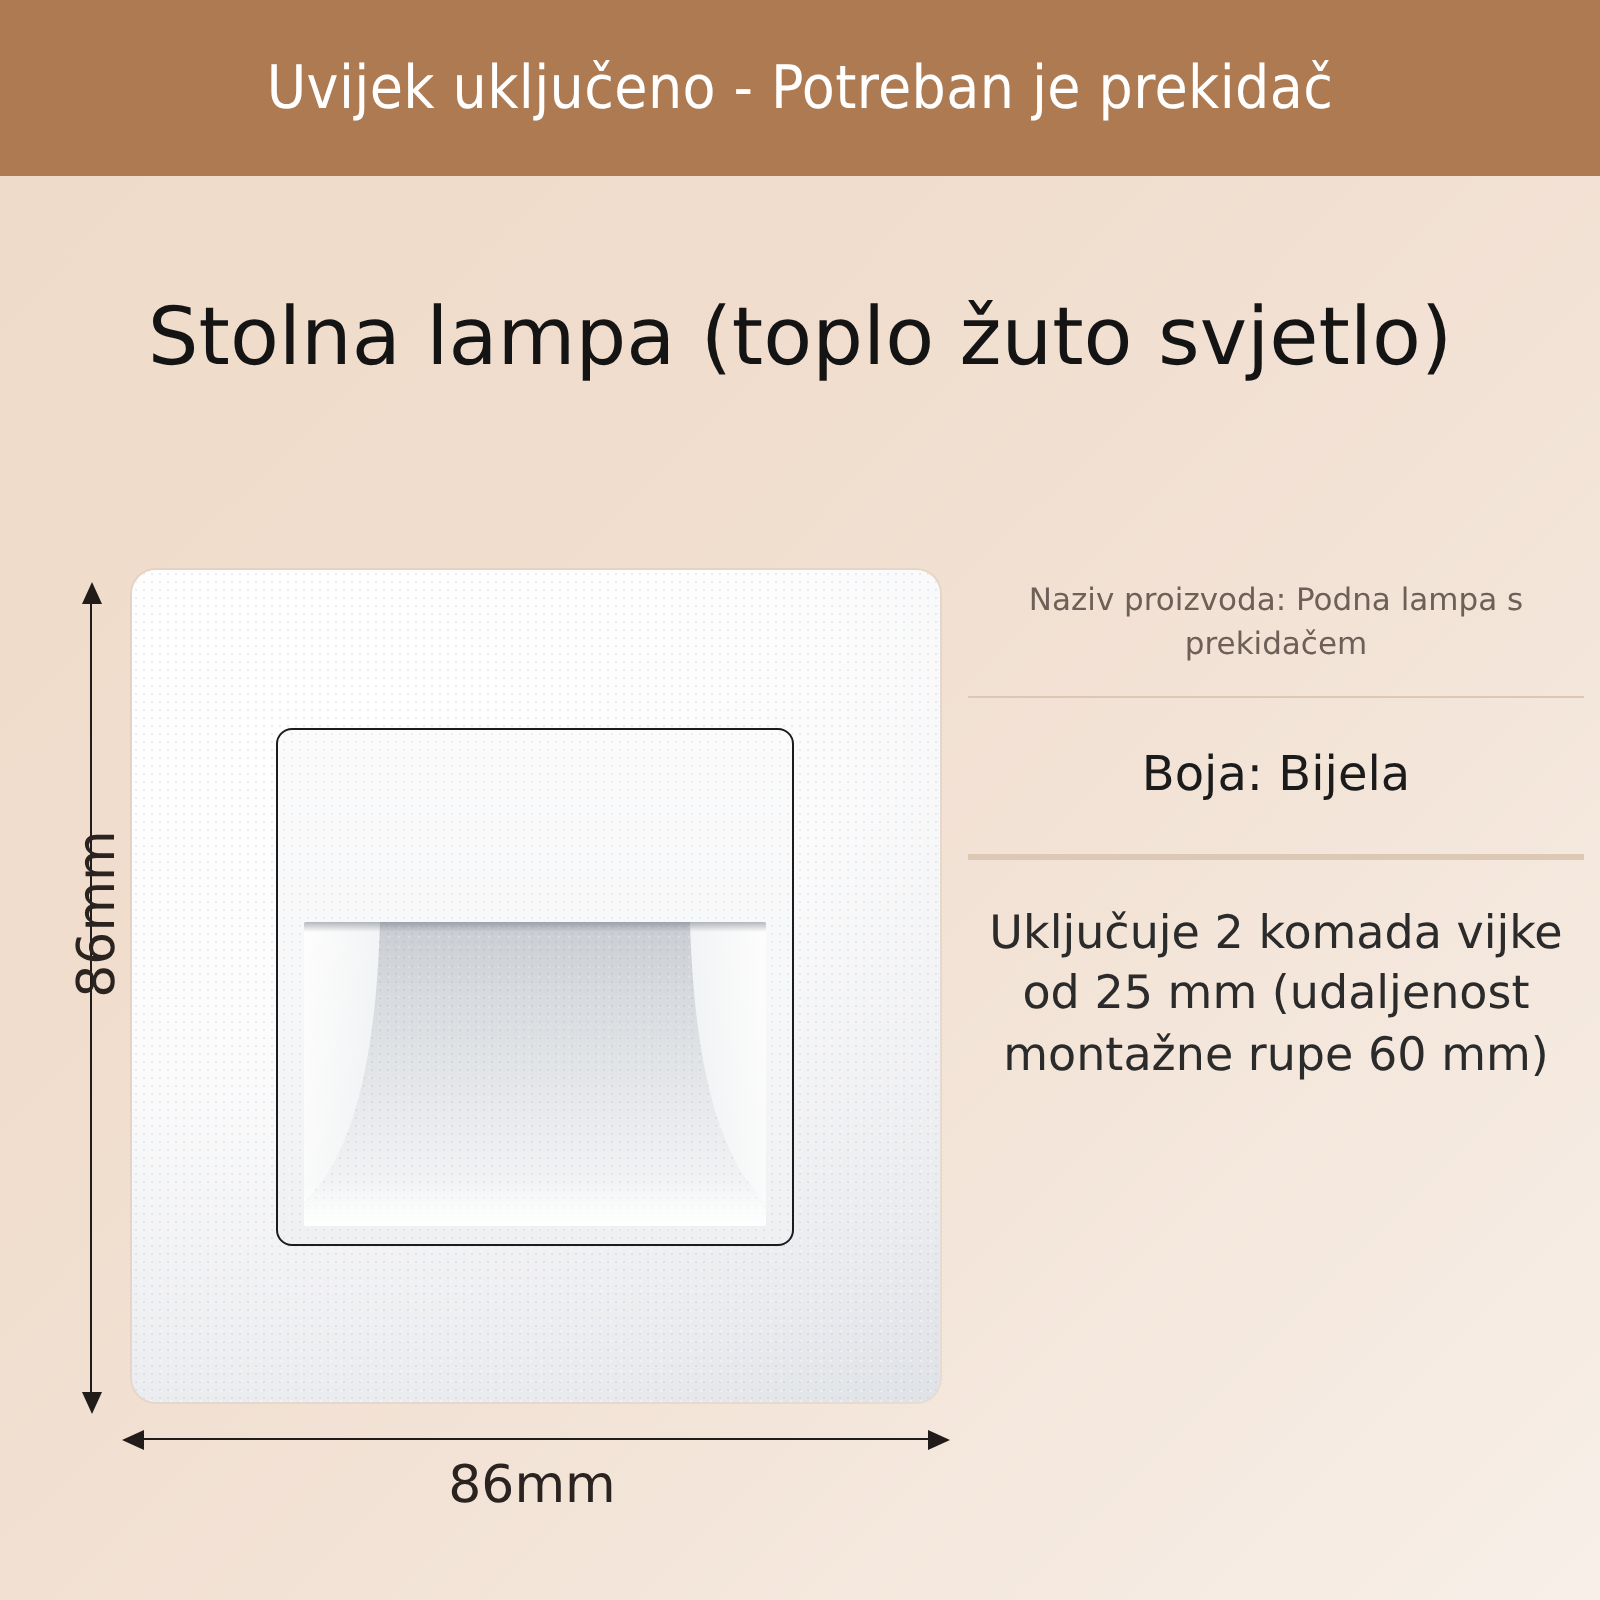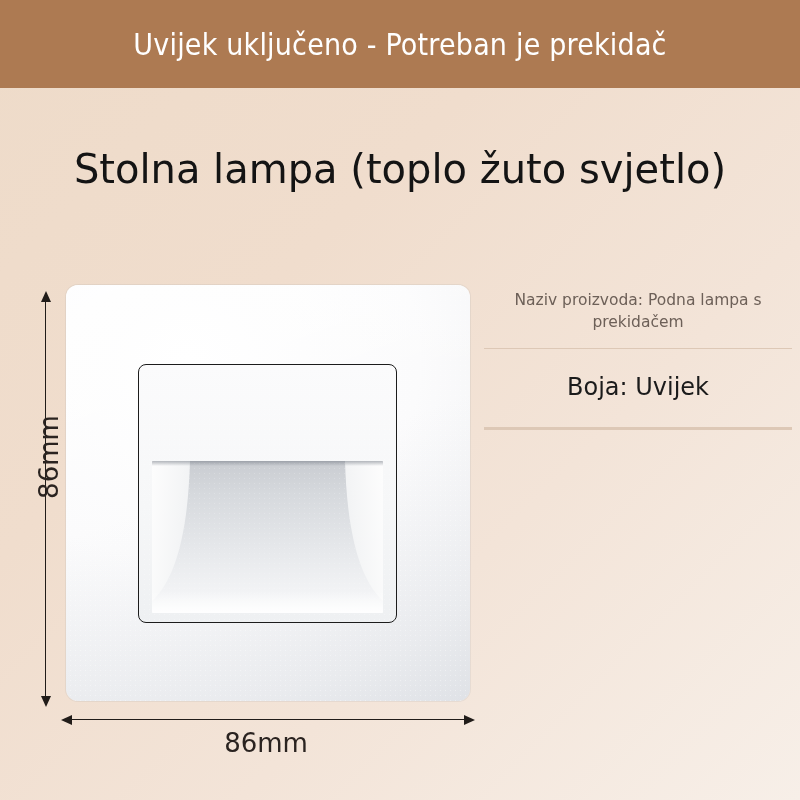--- a/index.html
+++ b/index.html
@@ -317,19 +317,20 @@
   <div id="dim-v-label">86mm</div>
 
   <div class="dim-line" id="dim-h"></div>
   <div class="arrow arrow-left" style="left:61px; top:714.7px;"></div>
   <div class="arrow arrow-right" style="left:464px; top:714.7px;"></div>
   <div id="dim-h-label">86mm</div>
 
   <div id="specs">
     <div class="spec-row r1">Naziv proizvoda: Podna lampa s prekidačem</div>
     <div class="spec-divider"></div>
-    <div class="spec-row r2">Boja: Uvijek</div>
+    <div class="spec-row r2">Boja: Bijela</div>
     <div class="spec-divider"></div>
     <div class="spec-divider"></div>
     <div class="spec-divider"></div>
+    <div class="spec-row r5">Uključuje 2 komada vijke od 25 mm (udaljenost montažne rupe 60 mm)</div>
   </div>
 
 </div>
 
 </body></html>

